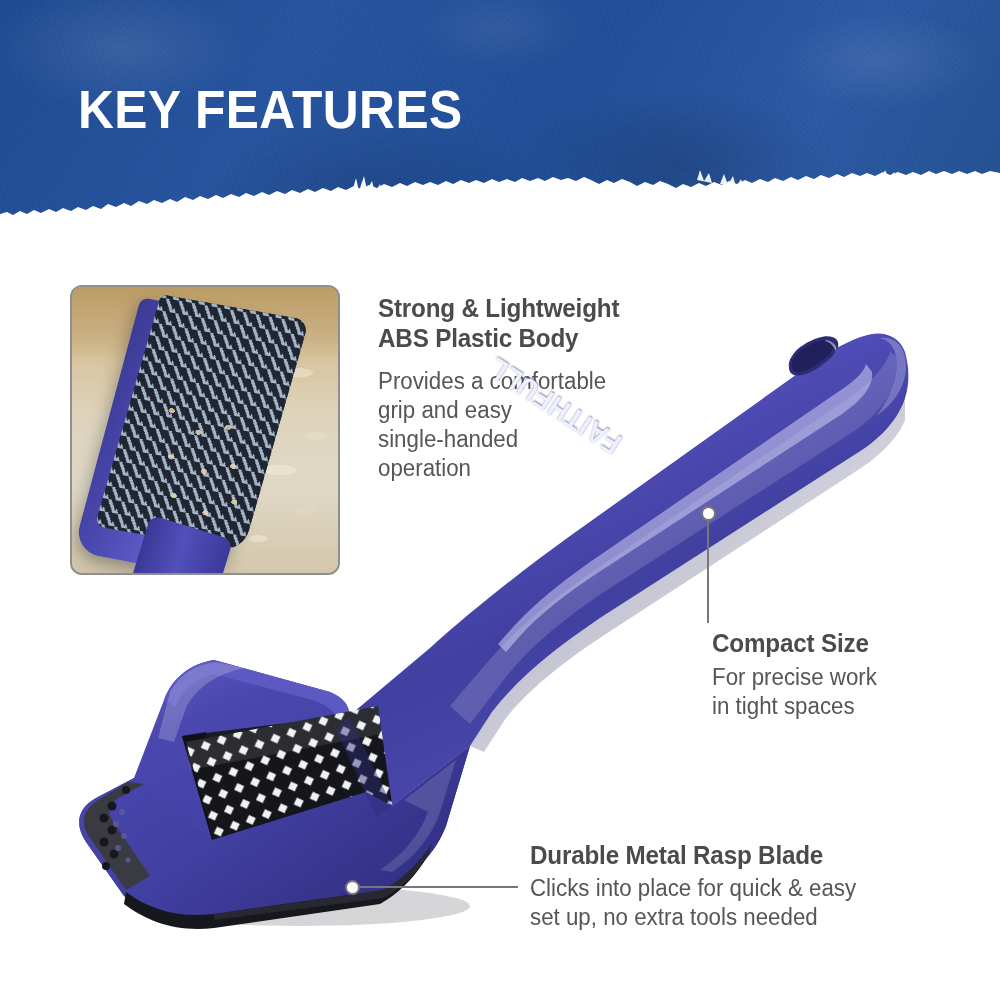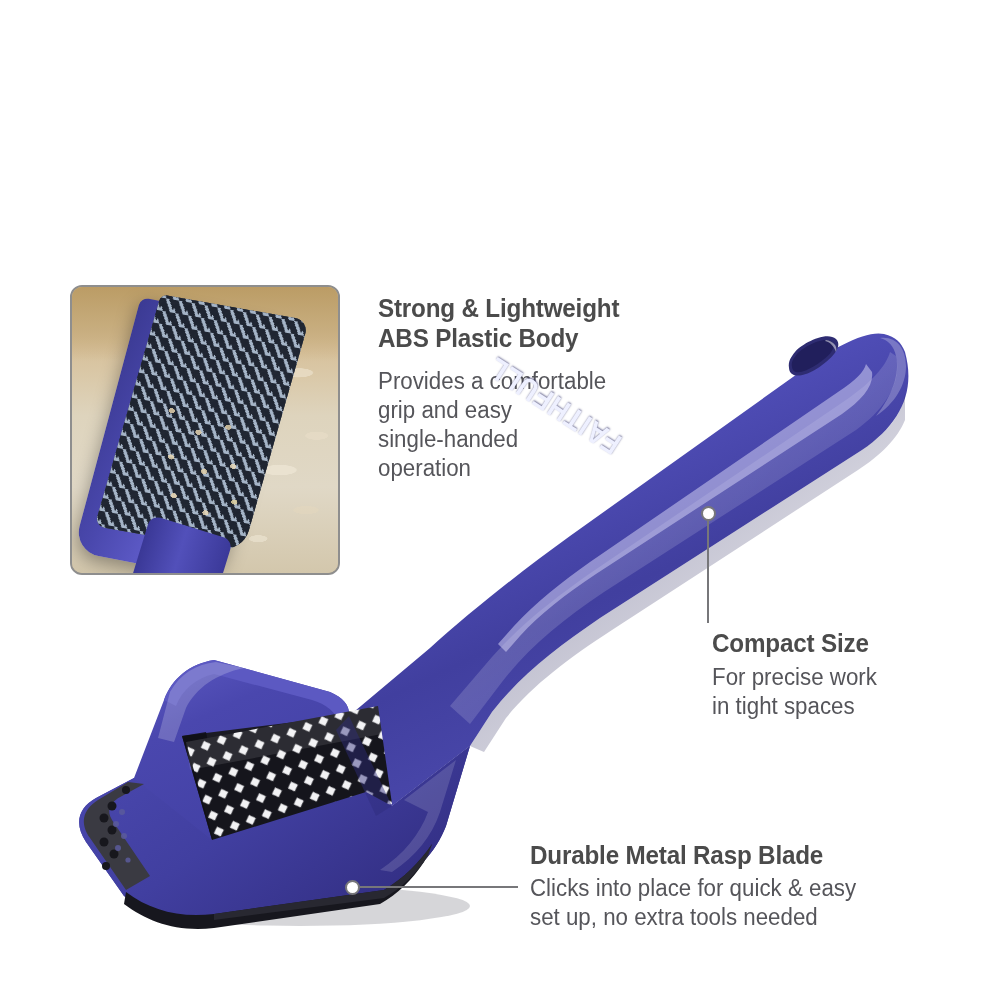--- a/index.html
+++ b/index.html
@@ -237,20 +237,46 @@
     text-shadow: 0 1px 2px rgba(20,20,80,0.55);
     white-space: nowrap;
     z-index: 4;
   }
 </style>
 </head>
 <body>
 
 <div id="canvas">
 
+  <div class="banner">
+    <div class="banner-bg"></div>
+    <div class="banner-grain"></div>
+
+    <svg class="torn" viewBox="0 0 1000 80" preserveAspectRatio="none">
+      <path fill="#ffffff" d="M0,44 L7,42 L13,45 L20,41 L27,44 L34,40 L41,43 L49,39 L56,42 L63,38 L71,41 L78,37 L86,40 L93,36
+        L101,39 L108,34 L116,37 L124,33 L131,36 L139,31 L147,34 L154,30 L162,33 L170,29 L177,32 L185,27 L193,30 L200,26
+        L208,29 L216,25 L223,28 L231,24 L239,27 L246,23 L254,26 L262,22 L269,25 L277,21 L285,24 L292,20 L300,23 L308,19
+        L315,22 L323,18 L331,21 L338,17 L346,20 L354,16 L361,19 L369,15 L377,18 L384,14 L392,17 L400,13 L407,16 L415,12
+        L423,15 L430,12 L438,15 L446,11 L453,14 L461,10 L469,13 L476,10 L484,13 L492,9 L499,12 L507,9 L515,12 L522,8
+        L530,11 L538,8 L545,11 L553,7 L561,10 L568,8 L576,11 L584,7 L591,10 L599,14 L607,10 L614,13 L622,9 L630,12
+        L637,16 L645,12 L653,15 L660,11 L668,14 L676,18 L683,14 L691,17 L699,13 L706,16 L714,12 L722,15 L729,11
+        L737,14 L745,10 L752,13 L760,9 L768,12 L775,8 L783,11 L791,7 L798,10 L806,6 L814,9 L821,5 L829,8 L837,4
+        L844,7 L852,3 L860,6 L867,3 L875,6 L883,2 L890,5 L898,2 L906,5 L913,2 L921,5 L929,1 L936,4 L944,1 L952,4
+        L959,1 L967,4 L975,1 L982,4 L990,1 L1000,3 L1000,80 L0,80 Z"></path>
+      <path fill="#ffffff" opacity="0.95" d="M352,22 L356,8 L359,21 L364,6 L367,20 L372,11 L375,23 L380,14 L383,25 L388,17 L391,27 L396,20 L399,30 Z"></path>
+      <path fill="#ffffff" opacity="0.95" d="M1090,0 L1094,0 Z M1085,16 L1089,2 L1093,15 Z"></path>
+      <path fill="#ffffff" opacity="0.92" d="M1100,12 L1104,0 L1108,12 Z"></path>
+      <path fill="#ffffff" opacity="0.92" d="M720,14 L724,4 L728,15 L733,6 L736,17 L741,9 L744,19 Z"></path>
+      <path fill="#ffffff" opacity="0.92" d="M1110,8 L1113,0 L1116,9 Z"></path>
+      <path fill="#ffffff" opacity="0.9" d="M697,10 L700,0 L704,11 L709,3 L712,13 Z"></path>
+      <path fill="#ffffff" opacity="0.9" d="M882,7 L885,0 L889,8 L894,2 L897,10 Z"></path>
+    </svg>
+
+    <div class="banner-title">KEY FEATURES</div>
+  </div>
 
   <div class="photo">
     <div class="photo-wood"></div>
     <div class="photo-darkband"></div>
     <div class="photo-shavings"></div>
     <div class="photo-tool">
       <div class="photo-tool-body"></div>
       <div class="photo-blade">
         <div class="photo-teeth"></div>
       </div>

